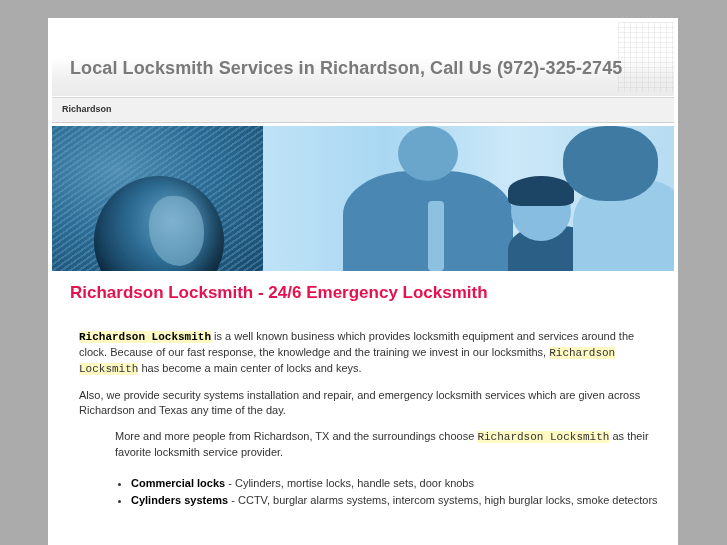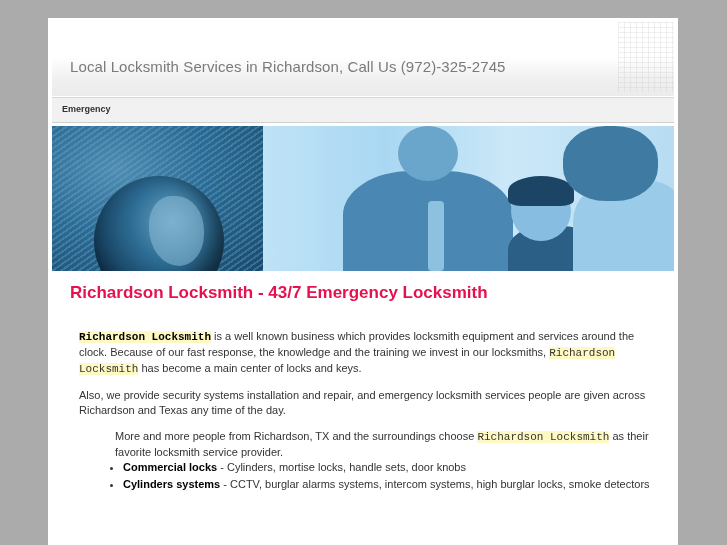--- a/index.html
+++ b/index.html
@@ -20,21 +20,21 @@
   .header .grid {
     position: absolute; right: 0; top: 4px; width: 56px; height: 70px;
     background-image:
       linear-gradient(to right, rgba(200,200,200,0.35) 1px, transparent 1px),
       linear-gradient(to bottom, rgba(200,200,200,0.35) 1px, transparent 1px);
     background-size: 6px 5px;
     opacity: 0.8;
   }
   .site-title {
     position: absolute; left: 18px; top: 40px;
-    font-size: 15px; font-weight: normal; color: #7a7a7a;
+    font-size: 18px; font-weight: bold; color: #7a7a7a;
     letter-spacing: 0.1px;
   }
   .nav {
     position: absolute; left: 4px; top: 79px; width: 622px; height: 24px;
     background: #f1f1f1;
     border-top: 1px solid #d6d6d6;
     border-bottom: 1px solid #d0d0d0;
   }
   .nav a {
     position: absolute; left: 10px; top: 6px;
@@ -76,62 +76,62 @@
   .main-heading {
     position: absolute; left: 22px; top: 265px; margin: 0;
     font-size: 17px; font-weight: bold; color: #e5124f;
     white-space: nowrap;
   }
   .content {
     position: absolute; left: 31px; top: 311px; width: 585px;
     font-size: 11px; color: #333333; line-height: 15px;
   }
   .content p { margin: 0 0 11px 0; }
-  .content .quote { margin: 0 0 0 36px; }
+  .content .quote { margin: 0 0 16px 36px; }
   mark { background: #fef9c3; color: #333333; padding: 0; font-family: Liberation Mono, monospace; }
   mark b { color: #000; }
   ul { margin: 0; padding: 0 0 0 36px; }
-  ul li { margin: 0 0 2px 8px; list-style: disc; }
+  ul li { margin: 0 0 2px 16px; list-style: disc; }
   ul li b { color: #000; }
 </style>
 </head>
 <body>
 
 <div class="page">
   <div class="header">
     <div class="grid"></div>
     <div class="site-title">Local Locksmith Services in Richardson, Call Us (972)-325-2745</div>
   </div>
 
   <div class="nav">
-    <a href="#">Emergency</a>
+    <a href="#">Richardson</a>
   </div>
 
   <div class="banner">
     <div class="globe-panel">
       <div class="globe"></div>
     </div>
     <div class="photo-panel">
       <div class="person p1-body"></div>
       <div class="person p1-tie"></div>
       <div class="person p1-head"></div>
       <div class="person p2-body"></div>
       <div class="person p2-head"></div>
       <div class="person p2-hair"></div>
       <div class="person p3-body"></div>
       <div class="person p3-head"></div>
     </div>
   </div>
 
-  <h1 class="main-heading">Richardson Locksmith - 43/7 Emergency Locksmith</h1>
+  <h1 class="main-heading">Richardson Locksmith - 24/6 Emergency Locksmith</h1>
 
   <div class="content">
     <p><mark><b>Richardson Locksmith</b></mark><span> is a well known business which provides locksmith equipment and services around the clock. Because of our fast response, the knowledge and the training we invest in our locksmiths, </span><mark>Richardson Locksmith</mark><span> has become a main center of locks and keys.</span></p>
 
-    <p>Also, we provide security systems installation and repair, and emergency locksmith services people are given across Richardson and Texas any time of the day.</p>
+    <p>Also, we provide security systems installation and repair, and emergency locksmith services which are given across Richardson and Texas any time of the day.</p>
 
     <p class="quote"><span>More and more people from Richardson, TX and the surroundings choose </span><mark>Richardson Locksmith</mark><span> as their favorite locksmith service provider.</span></p>
 
 
     <ul>
       <li><b>Commercial locks</b><span> - Cylinders, mortise locks, handle sets, door knobs</span></li>
       <li><b>Cylinders systems</b><span> - CCTV, burglar alarms systems, intercom systems, high burglar locks, smoke detectors</span></li>
     </ul>
   </div>
 </div>

